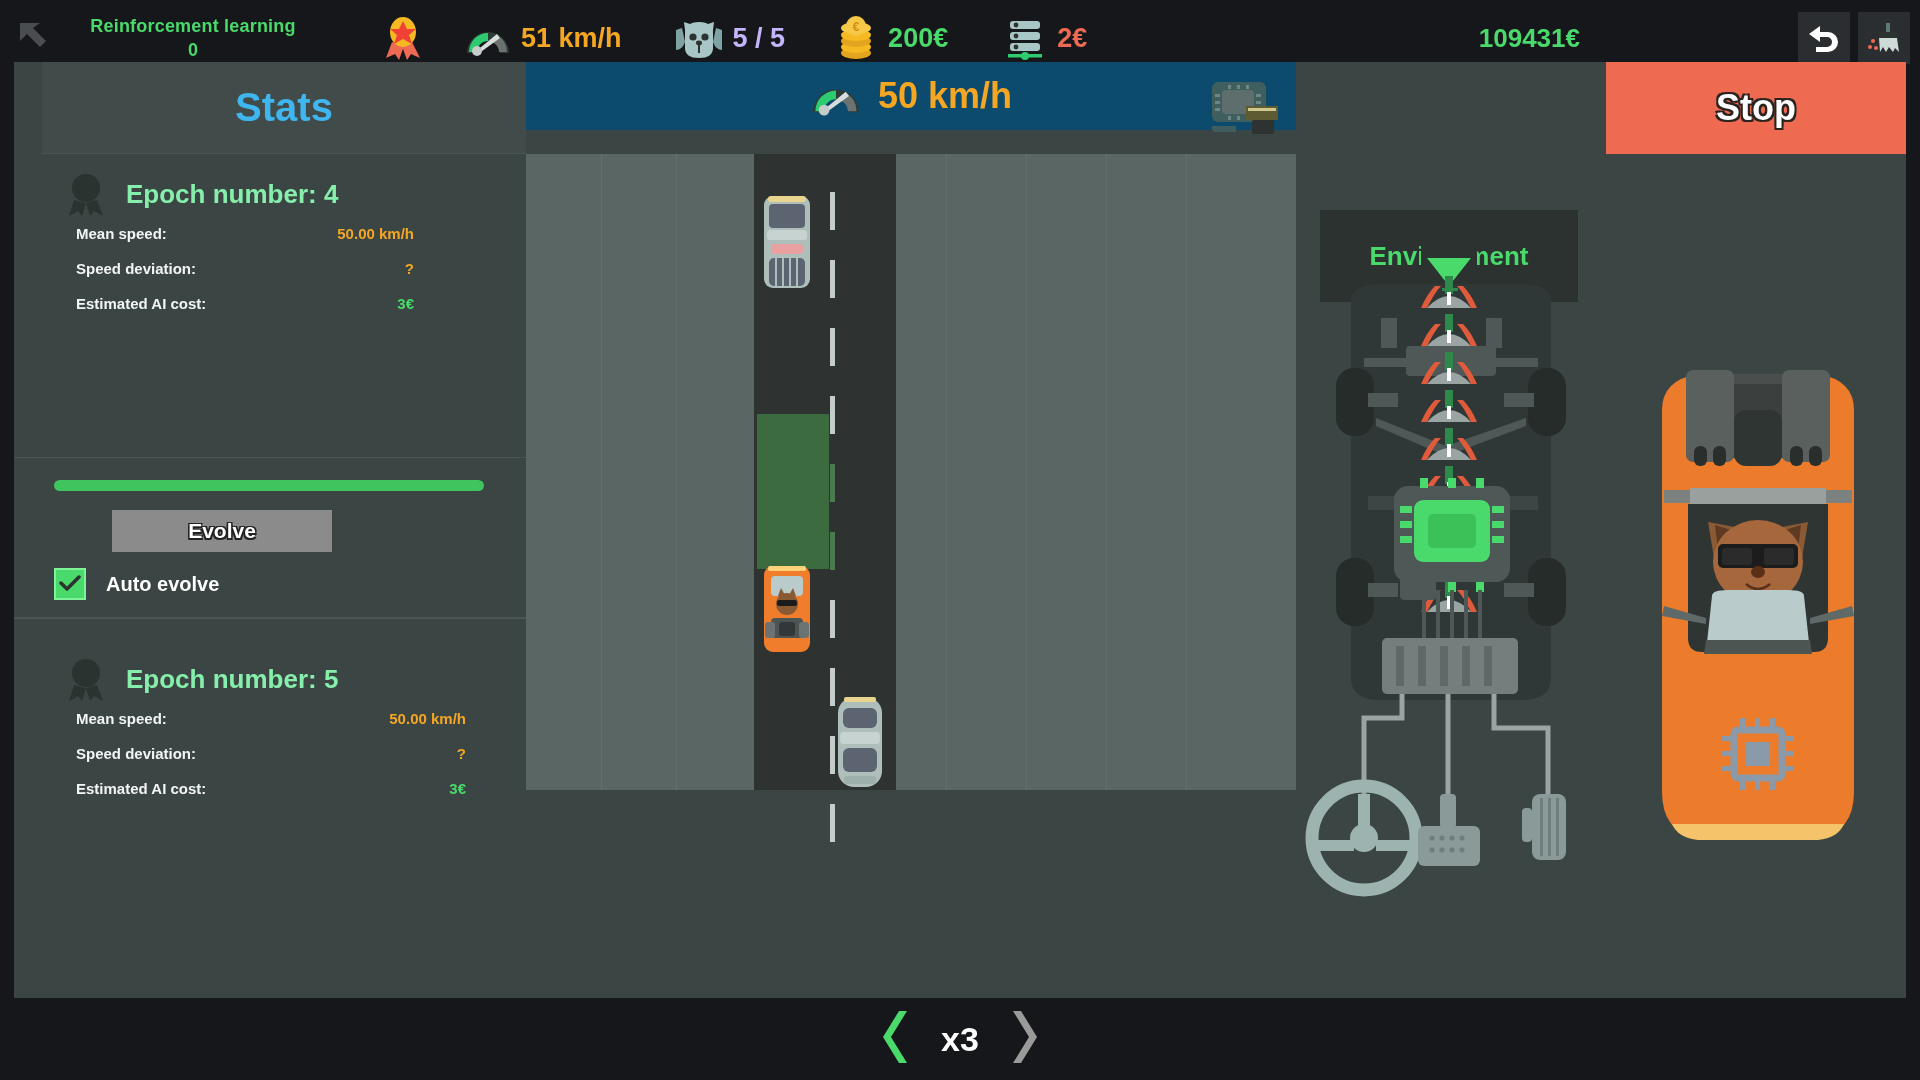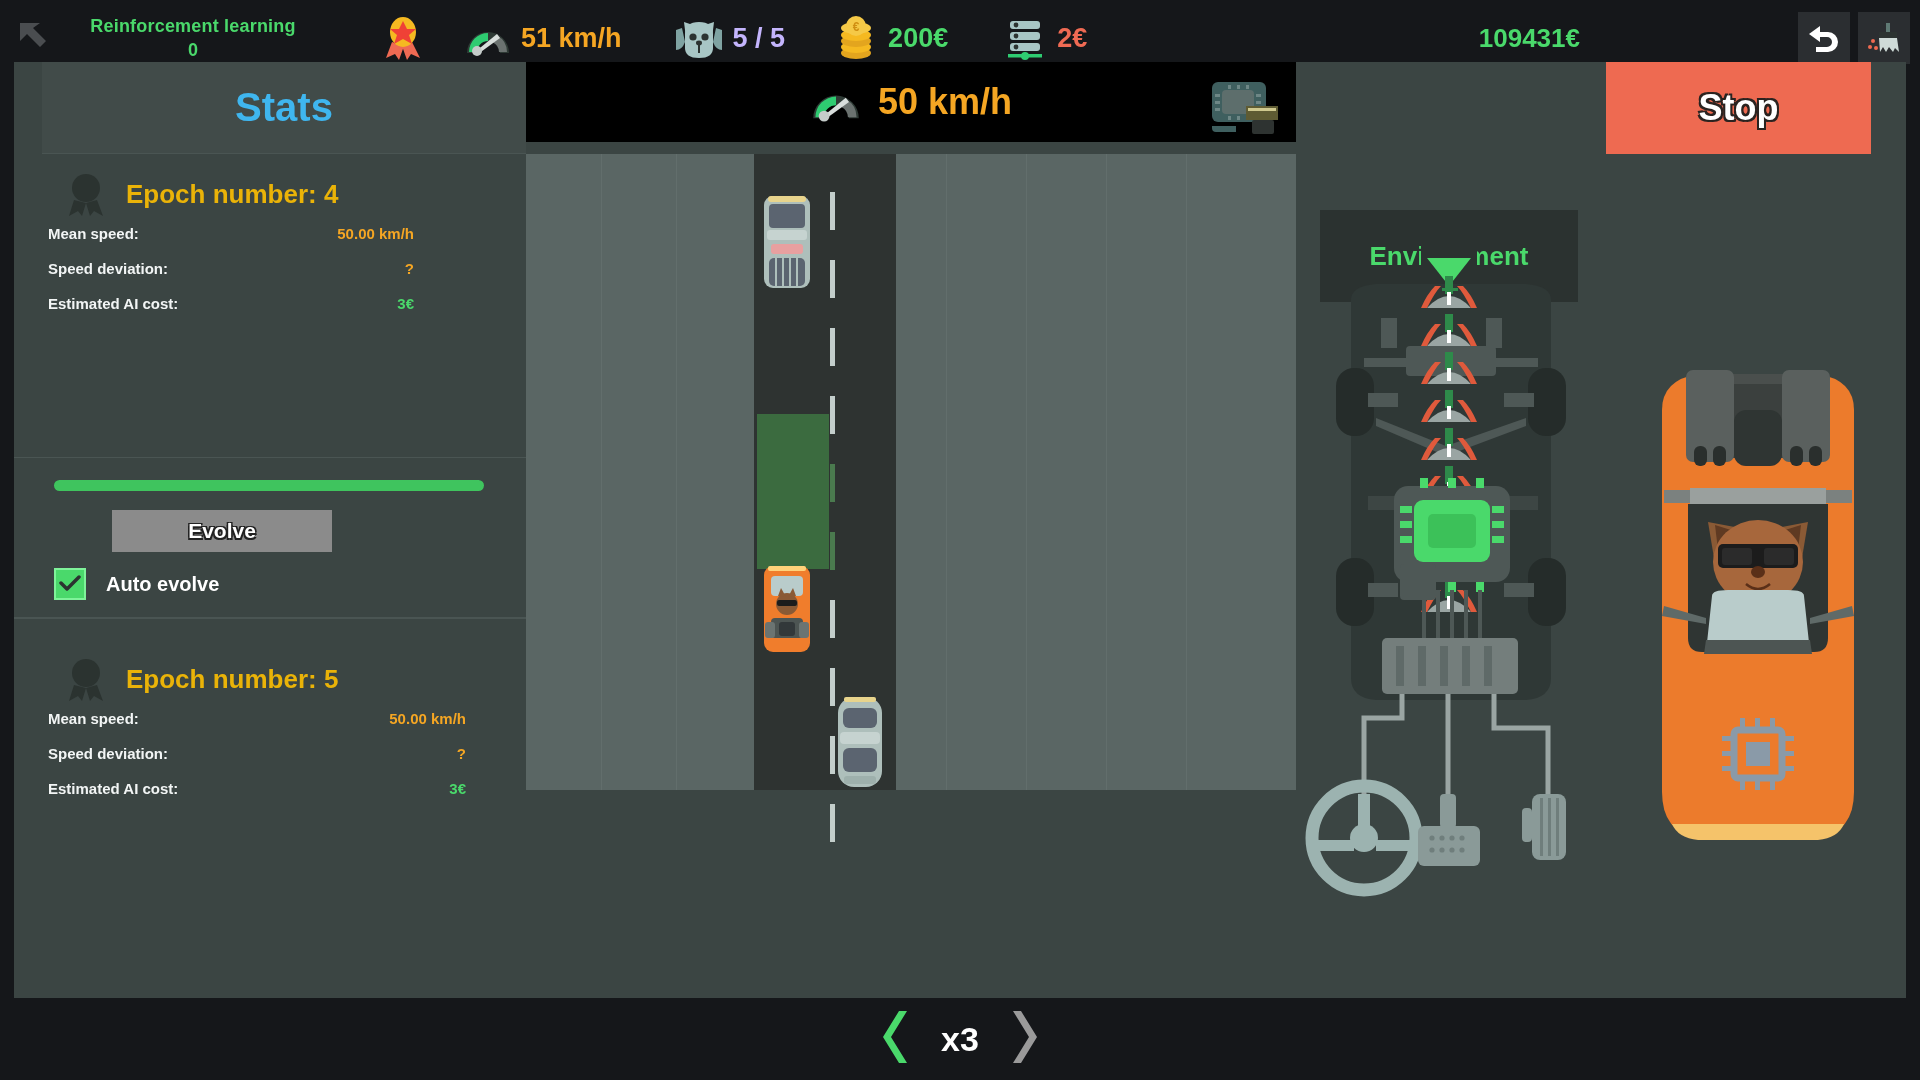--- a/index.html
+++ b/index.html
@@ -43,22 +43,22 @@
   }
   .stats-header {
     height: 92px; display: flex; align-items: center; justify-content: center;
     background: #414b49; border-bottom: 1px solid #4a5553; margin-left: 28px;
   }
   .stats-title { color: #3fb6ef; font-size: 40px; font-weight: bold; }
 
   .epoch-block { padding: 18px 0 6px 0; }
   .epoch-block.alt { background: #3b4543; }
   .epoch-head { display: flex; align-items: center; gap: 18px; padding-left: 50px; }
-  .epoch-title { color: #eab308; font-size: 26px; font-weight: bold; }
-  .stat-row { display: flex; justify-content: space-between; padding: 9px 112px 9px 34px; }
+  .epoch-title { color: #86efac; font-size: 26px; font-weight: bold; }
+  .stat-row { display: flex; justify-content: space-between; padding: 9px 112px 9px 62px; }
   .stat-label { color: #f2f5f5; font-size: 15px; font-weight: bold; }
   .stat-value { font-size: 15px; font-weight: bold; }
 
   .evolve-zone { position: absolute; left: 0; top: 395px; width: 512px; height: 160px; background: #3b4543; border-top: 1px solid #4a5553; }
   .progress-track { position: absolute; left: 40px; top: 22px; width: 430px; height: 11px; border-radius: 6px; background: #2f3a38; }
   .progress-fill  { position: absolute; left: 0; top: 0; height: 11px; border-radius: 6px; background: #3fc45e; }
   .evolve-btn {
     position: absolute; left: 98px; top: 52px; width: 220px; height: 42px;
     background: #8b8b8b; border: none; color: #fff; font-size: 21px; font-weight: bold;
     font-family: "Liberation Sans", sans-serif; cursor: pointer;
@@ -67,42 +67,42 @@
   .auto-evolve { position: absolute; left: 40px; top: 110px; display: flex; align-items: center; gap: 20px; }
   .checkbox { width: 32px; height: 32px; background: #4ad96b; border: 2px solid #7ff39a; display:flex; align-items:center; justify-content:center; cursor:pointer; }
   .auto-label { color: #fff; font-size: 20px; font-weight: bold; }
 
   .divider-line { position:absolute; left:0; width: 512px; height: 2px; background:#4a5553; }
 
   
   .sim {
     position: absolute; left: 512px; top: 0; width: 770px; height: 936px; background: #3b4543;
   }
-  .sim-header { height: 80px; display: flex; align-items: center; justify-content: center; gap: 16px; background: #000000; }
+  .sim-header { height: 68px; display: flex; align-items: center; justify-content: center; gap: 16px; background: #0c4a6e; }
   .sim-speed { color: #f5a623; font-size: 36px; font-weight: bold; }
   .road-wrap { position: absolute; left: 0; top: 92px; width: 770px; height: 844px; overflow: hidden; }
   .grass { position: absolute; left: 0; top: 0; width: 770px; height: 636px; background: #5a6664; }
   .grass-stripe { position: absolute; top: 0; width: 1px; height: 636px; background: #626e6c; }
   .road { position: absolute; left: 228px; top: 0; width: 142px; height: 636px; background: #2e3331; }
   .lane-dash { position: absolute; left: 304px; width: 5px; height: 38px; background: #c3cecb; }
   .green-block { position: absolute; left: 231px; top: 260px; width: 72px; height: 155px; background: #3b6b3f; }
 
   .car { position: absolute; }
 
   
   .env {
     position: absolute; left: 1282px; top: 0; width: 310px; height: 936px; background: #3b4543;
   }
   .env-card { position: absolute; left: 24px; top: 148px; width: 258px; height: 92px; background: #2b3230; display:flex; align-items:center; justify-content:center; }
   .env-title { color: #4ad96b; font-size: 26px; font-weight: bold; }
 
   
   .carpanel { position: absolute; left: 1592px; top: 0; width: 300px; height: 936px; background: #3b4543; }
   .stop-btn {
-    position: absolute; left: 0; top: 0; width: 265px; height: 92px;
+    position: absolute; left: 0; top: 0; width: 300px; height: 92px;
     background: #ee6a51; border: none; cursor: pointer;
     color: #fff; font-size: 36px; font-weight: bold; font-family: "Liberation Sans", sans-serif;
     text-shadow: -2px -2px 0 #2a2320, 2px -2px 0 #2a2320, -2px 2px 0 #2a2320, 2px 2px 0 #2a2320;
   }
 
   
   .bottom { position: absolute; left: 0; top: 998px; width: 1920px; height: 82px; background: #15171a;
             display:flex; align-items:center; justify-content:center; gap: 26px; }
   .chev { cursor: pointer; }
   .speed-mult { color: #fff; font-size: 34px; font-weight: bold; }

